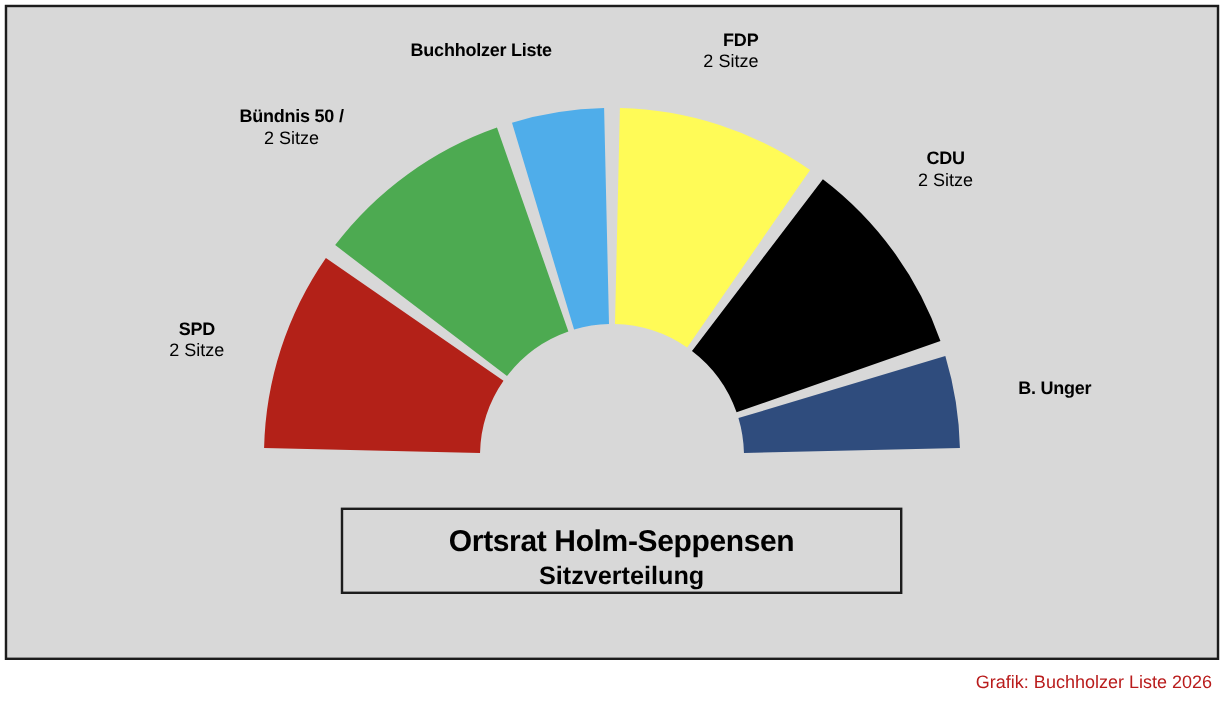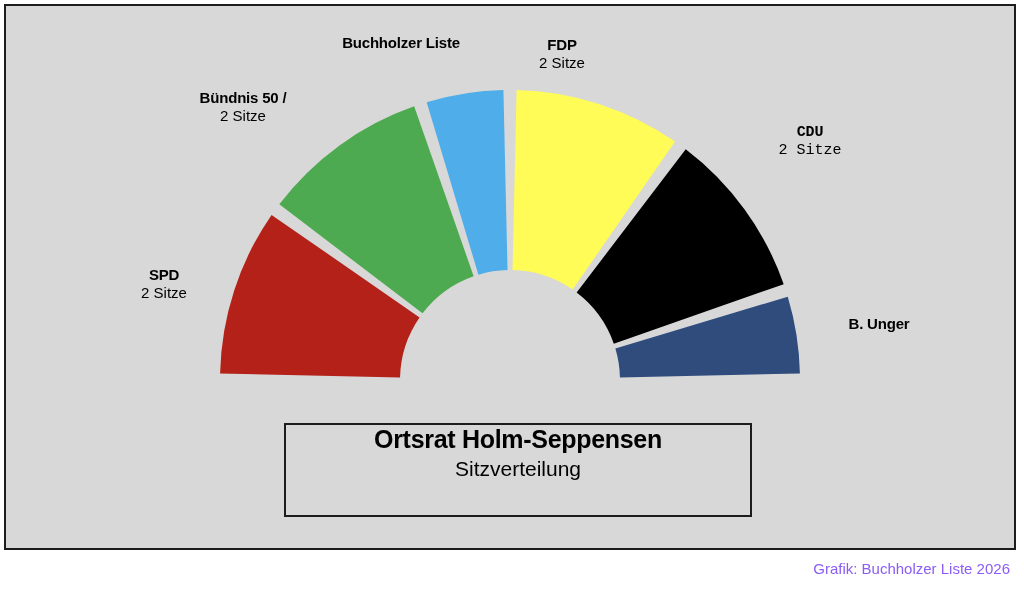--- a/index.html
+++ b/index.html
@@ -50,47 +50,47 @@
   }
   .lbl .seats {
     font-weight: normal;
     font-size: 15px;
   }
   #title-box {
     position: absolute;
     left: 284px;
     top: 423px;
     width: 468px;
-    height: 94px;
+    height: 72px;
     border: 2px solid #1c1c1c;
     box-sizing: border-box;
     display: flex;
     flex-direction: column;
     align-items: center;
-    justify-content: flex-start;
+    justify-content: flex-end;
     background: transparent;
   }
   #title-main {
     font-size: 25px;
     font-weight: bold;
     color: #000000;
     letter-spacing: -0.3px;
   }
   #title-sub {
     font-size: 21px;
-    font-weight: normal;
+    font-weight: bold;
     color: #000000;
     margin-top: 3px;
   }
   #credit {
     position: absolute;
     right: 14px;
     top: 560px;
     font-size: 15px;
-    color: #8b5cf6;
+    color: #b91c1c;
     white-space: nowrap;
   }
 </style>
 </head>
 <body>
 
 <div id="stage">
 
   <div id="panel"></div>
 
@@ -112,26 +112,26 @@
 
   <div class="lbl" id="lbl-gruene" style="left:143px; top:89px; width:200px;">
     <div class="name">Bündnis 50 /</div>
     <div class="seats">2 Sitze</div>
   </div>
 
   <div class="lbl" id="lbl-buchholzer" style="left:291px; top:34px; width:220px;">
     <div class="name">Buchholzer Liste</div>
   </div>
 
-  <div class="lbl" id="lbl-fdp" style="left:492px; top:36px; width:140px;">
+  <div class="lbl" id="lbl-fdp" style="left:492px; top:25px; width:140px;text-align:right;">
     <div class="name">FDP</div>
     <div class="seats">2 Sitze</div>
   </div>
 
-  <div class="lbl" id="lbl-cdu" style="left:740px; top:124px; width:140px;font-family:Liberation Mono, monospace;">
+  <div class="lbl" id="lbl-cdu" style="left:718px; top:124px; width:140px;">
     <div class="name">CDU</div>
     <div class="seats">2 Sitze</div>
   </div>
 
   <div class="lbl" id="lbl-unger" style="left:789px; top:315px; width:180px;">
     <div class="name">B. Unger</div>
   </div>
 
   <div id="title-box">
     <div id="title-main">Ortsrat Holm-Seppensen</div>

